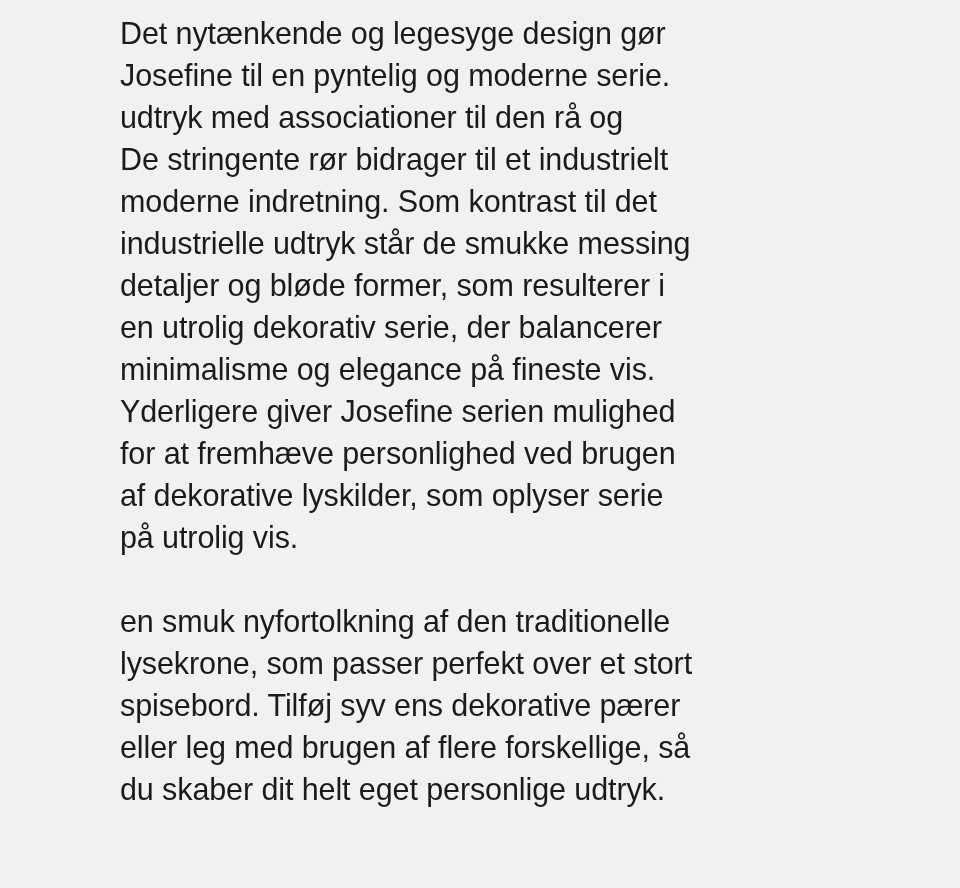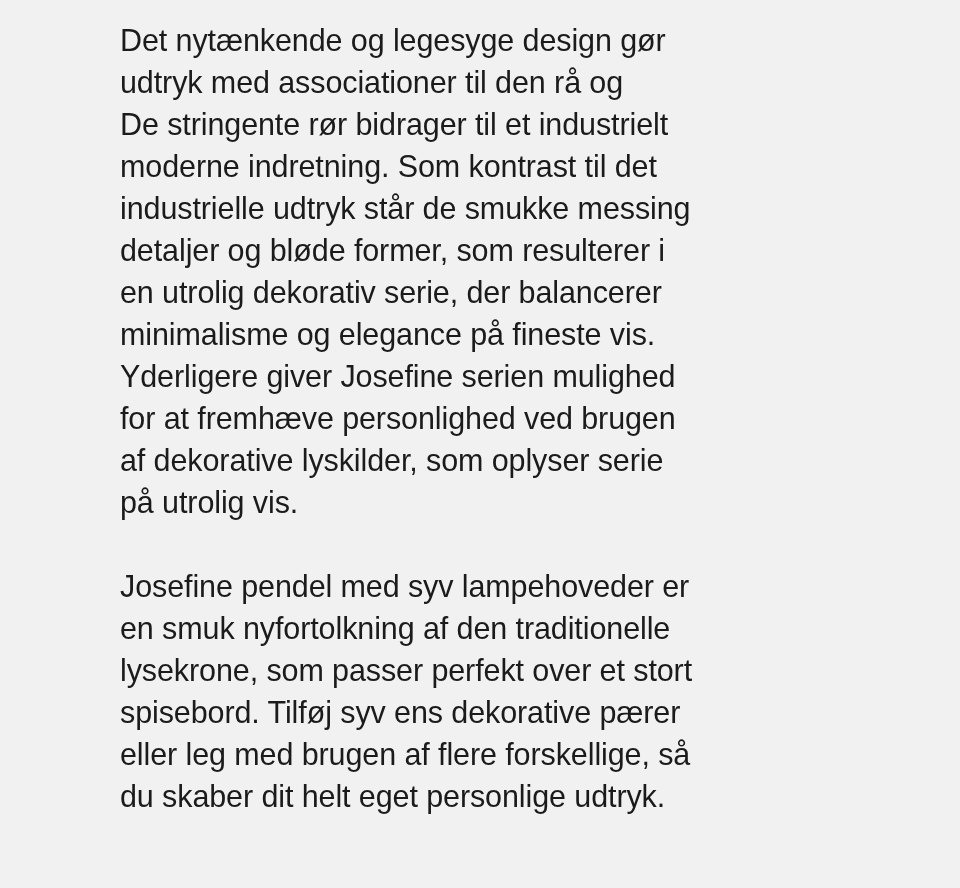--- a/index.html
+++ b/index.html
@@ -13,21 +13,21 @@
     background: #f1f1f1;
     font-family: "Liberation Sans", "DejaVu Sans", sans-serif;
     overflow: hidden;
   }
 
   #product-description {
     box-sizing: border-box;
     width: 772px;
     height: 888px;
     background: #f1f1f1;
-    padding: 19px 120px 0 120px;
+    padding: 12px 120px 0 120px;
   }
 
   .paragraph {
     margin: 0;
     color: #1b1b1b;
     font-size: 30.5px;
     line-height: 42px;
     font-weight: 400;
     letter-spacing: -0.1px;
     -webkit-font-smoothing: antialiased;
@@ -42,35 +42,35 @@
     margin-top: 42px;
   }
 </style>
 </head>
 <body>
 
 <div id="product-description">
 
   <p class="paragraph">
     <span class="line">Det nytænkende og legesyge design gør</span>
+    <span class="line">Josefine til en pyntelig og moderne serie.</span>
     <span class="line">udtryk med associationer til den rå og</span>
     <span class="line">De stringente rør bidrager til et industrielt</span>
     <span class="line">moderne indretning. Som kontrast til det</span>
     <span class="line">industrielle udtryk står de smukke messing</span>
     <span class="line">detaljer og bløde former, som resulterer i</span>
     <span class="line">en utrolig dekorativ serie, der balancerer</span>
     <span class="line">minimalisme og elegance på fineste vis.</span>
     <span class="line">Yderligere giver Josefine serien mulighed</span>
     <span class="line">for at fremhæve personlighed ved brugen</span>
     <span class="line">af dekorative lyskilder, som oplyser serie</span>
     <span class="line">på utrolig vis.</span>
   </p>
 
   <p class="paragraph">
-    <span class="line">Josefine pendel med syv lampehoveder er</span>
     <span class="line">en smuk nyfortolkning af den traditionelle</span>
     <span class="line">lysekrone, som passer perfekt over et stort</span>
     <span class="line">spisebord. Tilføj syv ens dekorative pærer</span>
     <span class="line">eller leg med brugen af flere forskellige, så</span>
     <span class="line">du skaber dit helt eget personlige udtryk.</span>
   </p>
 
 </div>
 
 </body></html>

